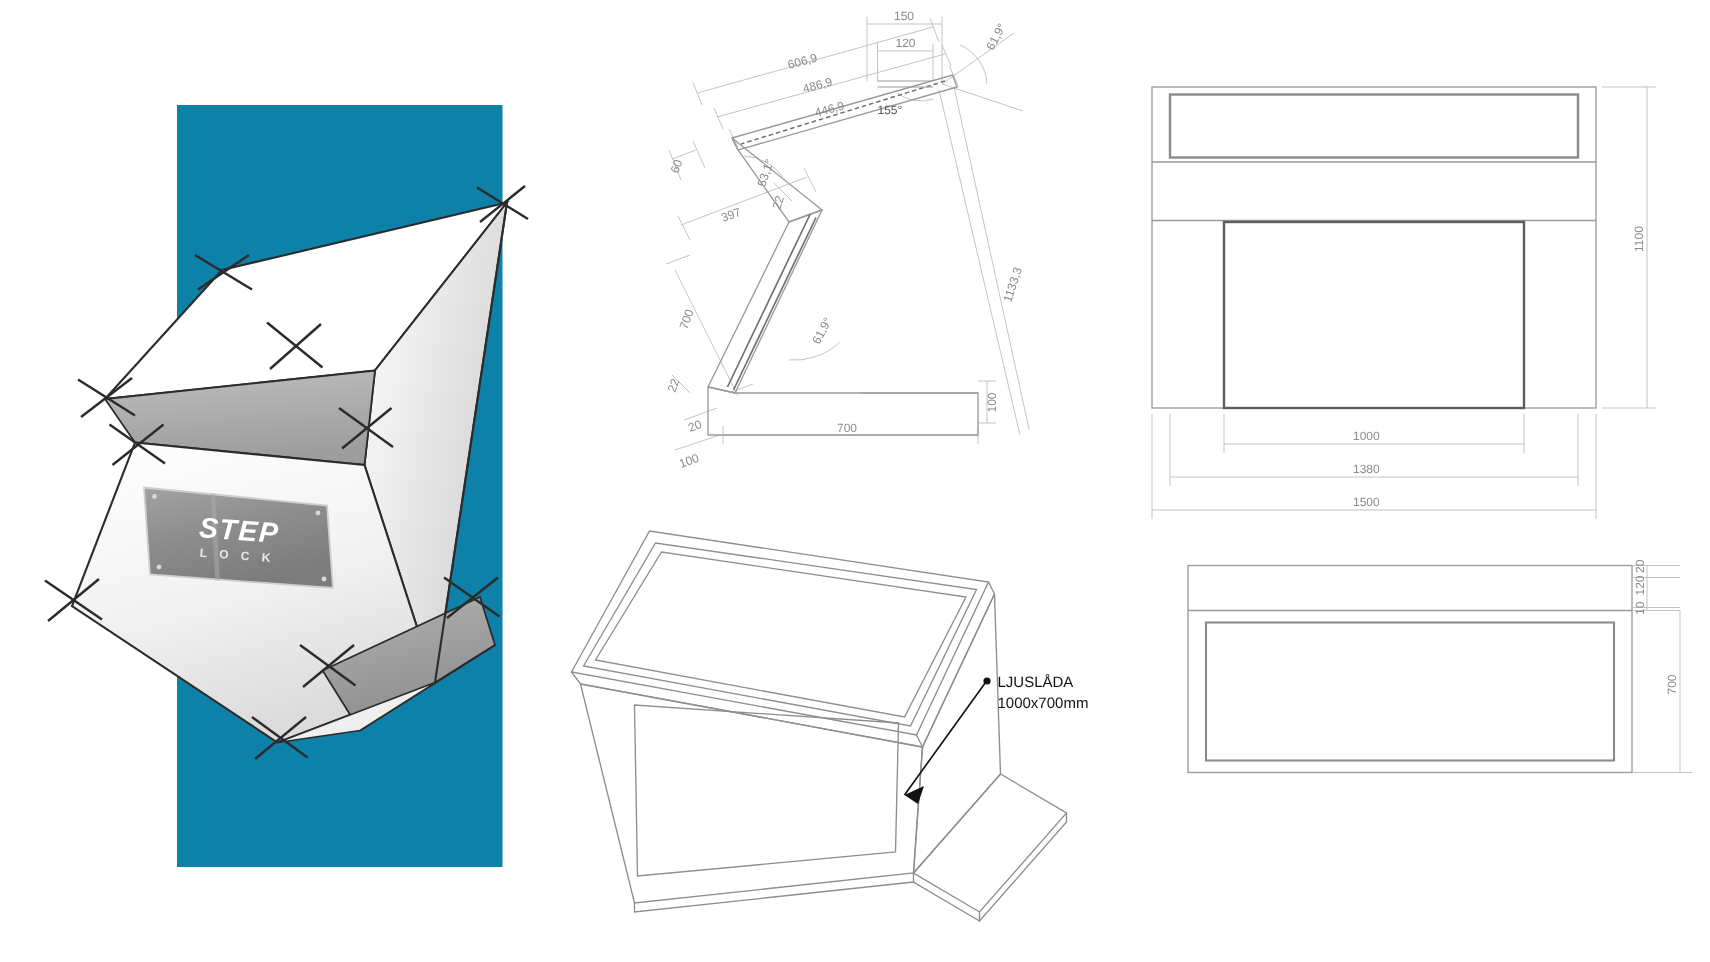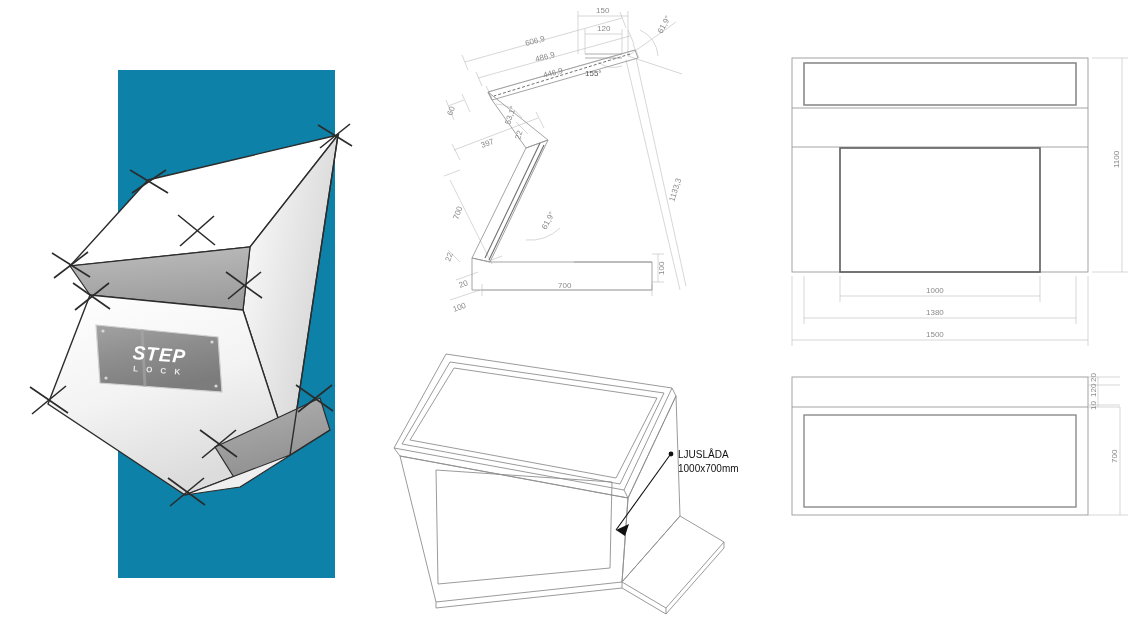--- a/index.html
+++ b/index.html
@@ -211,21 +211,21 @@
       <text class="dimtxt" x="116" y="230" transform="rotate(-62,116,230)">61,9°</text>
       <text class="dimtxt" x="244" y="202" transform="rotate(-72,244,202)">1133,3</text>
       <text class="dimtxt" x="234" y="275" transform="rotate(-90,234,275)">100</text>
       <text class="dimtxt" x="20" y="262" transform="rotate(-70,20,262)">22</text>
       <text class="dimtxt" x="30" y="288" transform="rotate(-20,30,288)">20</text>
       <text class="dimtxt" x="24" y="312" transform="rotate(-20,24,312)">100</text>
       <text class="dimtxt" x="128" y="288">700</text>
     </svg>
   </div>
 
-  <div class="panel" style="left:380px;top:330px;width:400px;height:290px;">
+  <div class="panel" style="left:367px;top:330px;width:400px;height:290px;">
     <svg width="400" height="290" viewBox="0 0 400 290">
       <g fill="none" stroke="#8e8e8e" stroke-width="0.9">
 
         <path d="M 14 118 L 66 24 L 292 58 L 244 160 Z"></path>
         <path d="M 22 114 L 70 32 L 284 63 L 240 154 Z"></path>
         <path d="M 30 110 L 74 38 L 277 68 L 236 148 Z"></path>
 
         <path d="M 14 118 L 20 126 L 248 168 L 244 160"></path>
         <path d="M 292 58 L 296 66 L 248 168"></path>
 
@@ -244,21 +244,21 @@
       <g>
         <path d="M 290 125 L 236 200" stroke="#111" stroke-width="1.1" fill="none"></path>
         <polygon points="236,200 249,194 245,206" fill="#111"></polygon>
         <circle cx="291" cy="124" r="2.4" fill="#111"></circle>
       </g>
       <text class="notetxt" x="298" y="128">LJUSLÅDA</text>
       <text class="notetxt" x="298" y="142">1000x700mm</text>
     </svg>
   </div>
 
-  <div class="panel" style="left:780px;top:40px;width:360px;height:320px;">
+  <div class="panel" style="left:756px;top:40px;width:360px;height:320px;">
     <svg width="360" height="320" viewBox="0 0 360 320">
       <g fill="none" stroke="#9a9a9a" stroke-width="0.9">
         <rect x="12" y="18" width="296" height="214"></rect>
         <path d="M 12 68 L 308 68"></path>
         <path d="M 12 107 L 308 107"></path>
       </g>
       <rect x="24" y="23" width="272" height="42" fill="none" stroke="#8b8b8b" stroke-width="1.6"></rect>
       <rect x="60" y="108" width="200" height="124" fill="none" stroke="#5d5d5d" stroke-width="1.6"></rect>
 
       <g stroke="#bcbcbc" stroke-width="0.6" fill="none">

